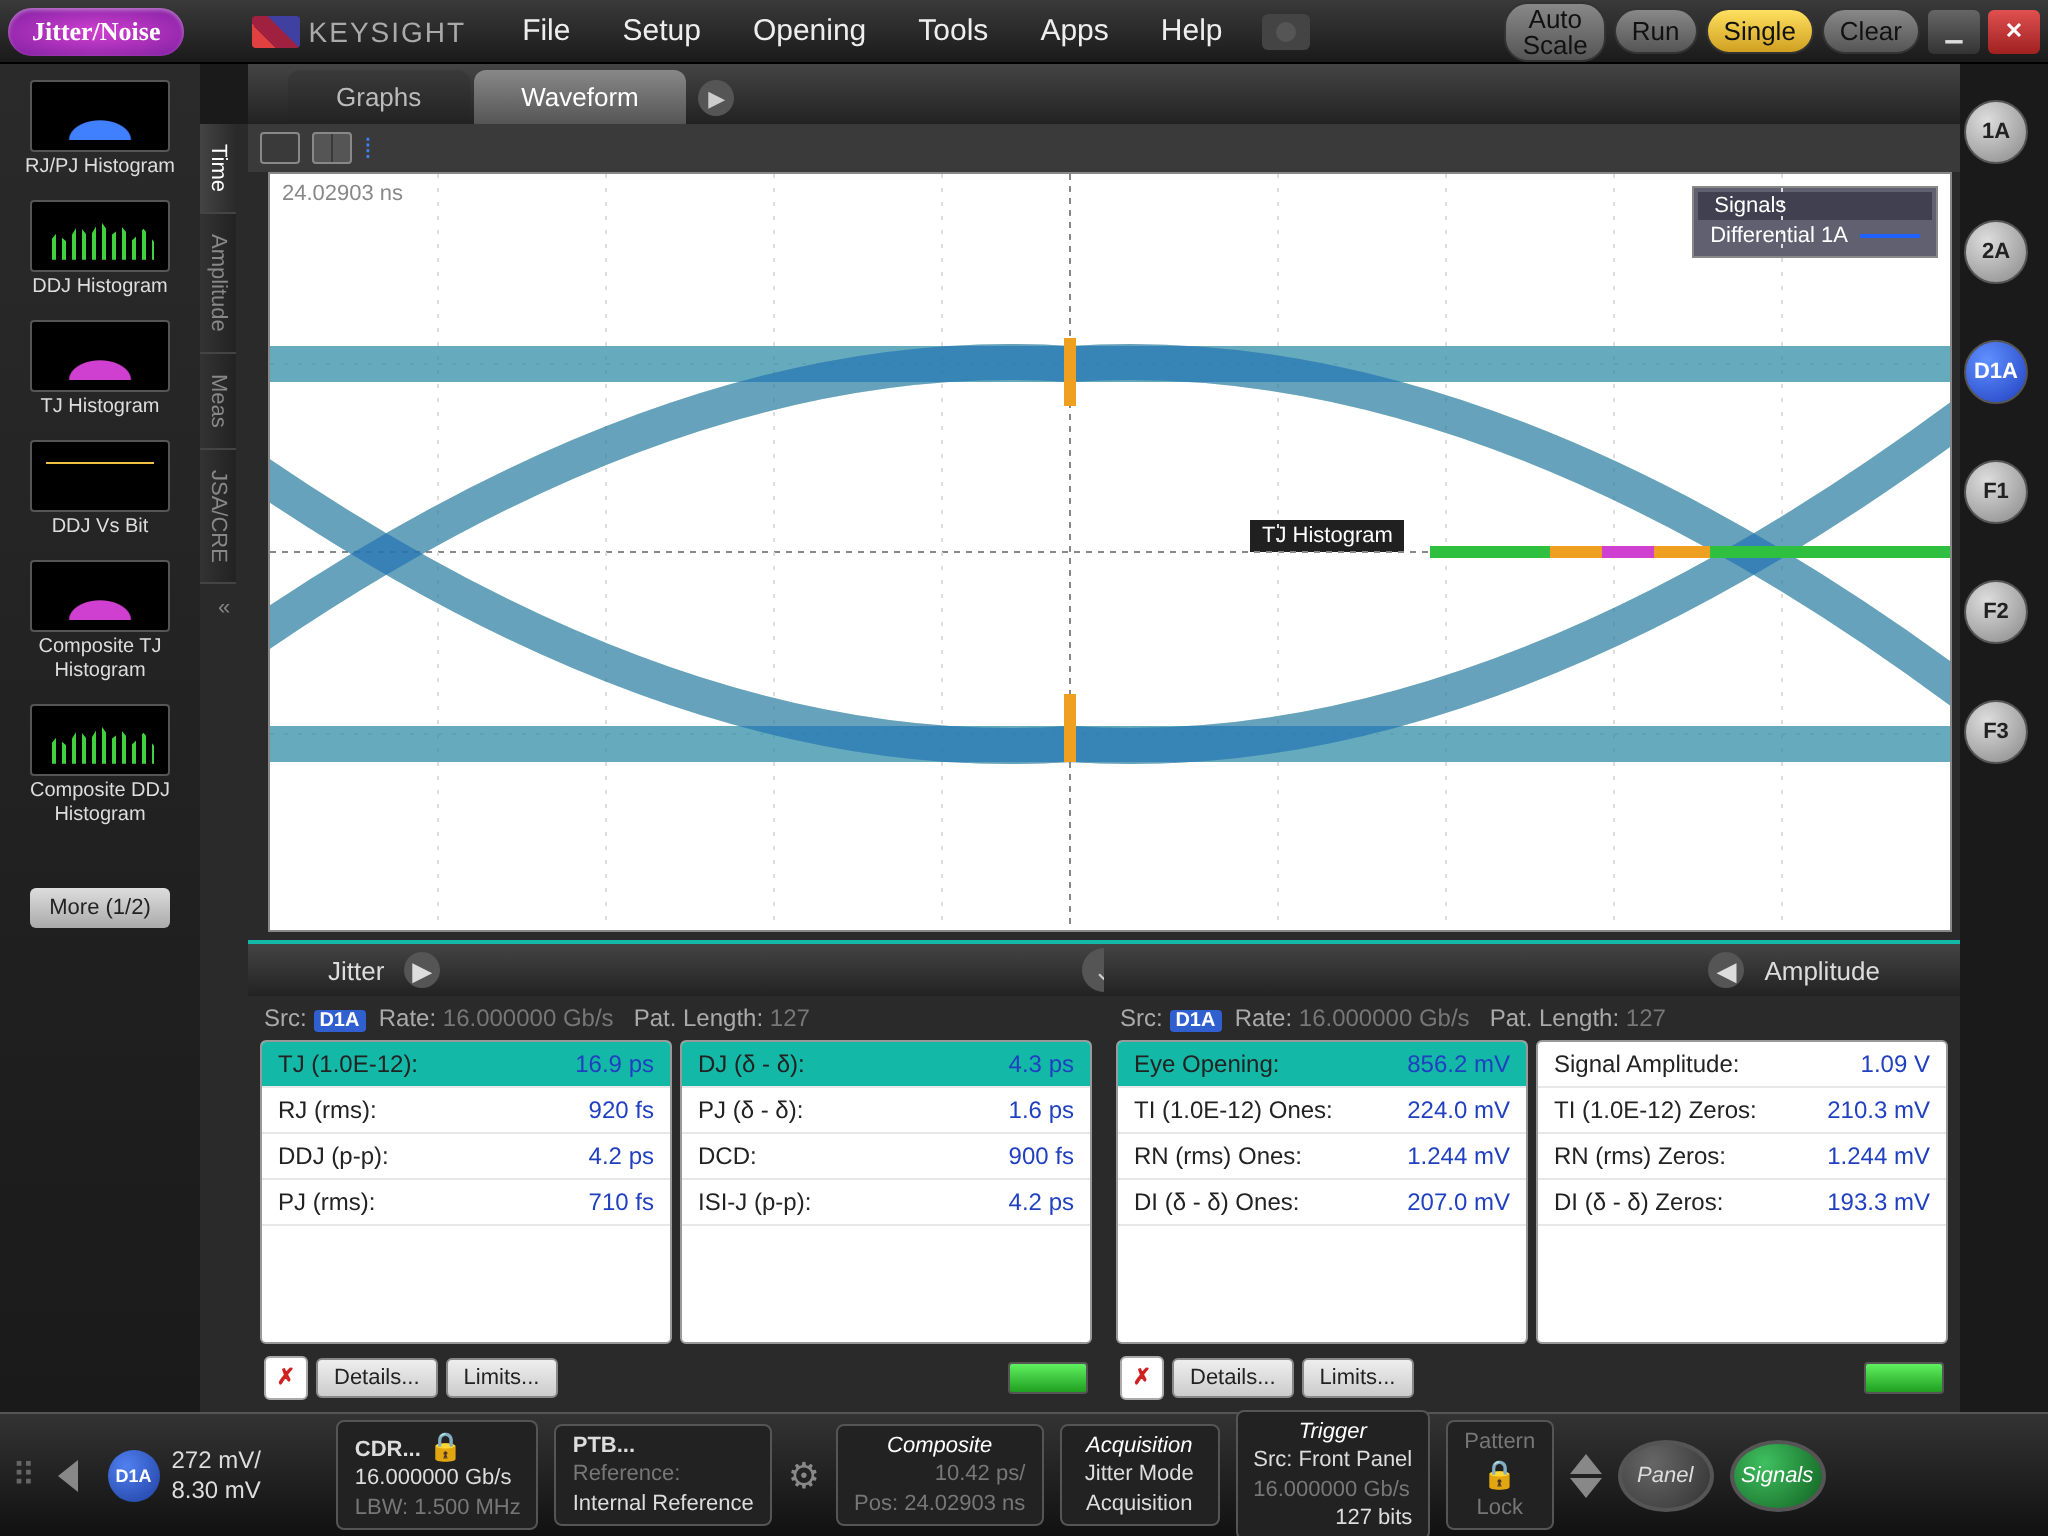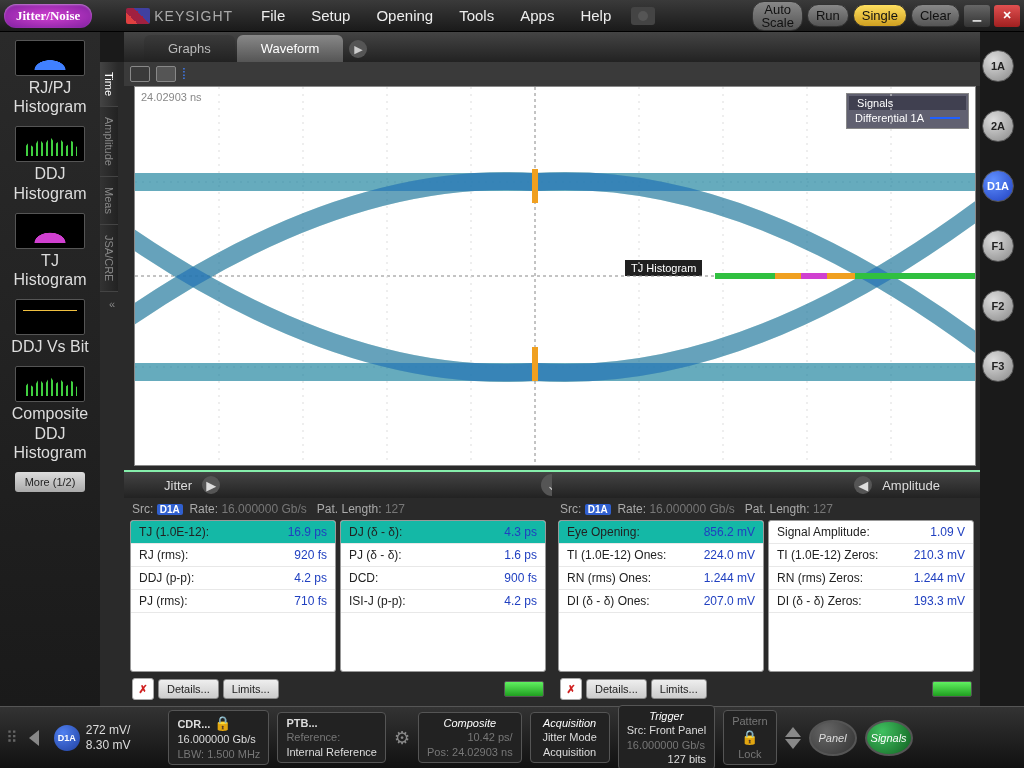--- a/index.html
+++ b/index.html
@@ -19,22 +19,22 @@
 .pill-btn { background: linear-gradient(#888, #555); border: 1px solid #333; color: #111; padding: 3px 8px; border-radius: 12px; font-size: 13px; cursor: pointer; }
 .pill-btn.single { background: linear-gradient(#ffe060, #d0a020); }
 .pill-btn.auto { line-height: 1; text-align: center; padding: 1px 8px; }
 .win-btn { width: 26px; height: 22px; background: linear-gradient(#666, #333); border-radius: 3px; display: flex; align-items: center; justify-content: center; cursor: pointer; }
 .close-btn { background: linear-gradient(#e05050, #a02020); color: #fff; font-weight: bold; }
 
 
 .left-panel { position: absolute; top: 32px; left: 0; width: 100px; bottom: 62px; background: linear-gradient(#2a2a2a, #1a1a1a); padding: 8px 4px; overflow: hidden; }
 .thumb { margin-bottom: 10px; text-align: center; cursor: pointer; }
 .thumb-img { width: 70px; height: 36px; background: #000; border: 1px solid #555; margin: 0 auto 2px; position: relative; border-radius: 2px; }
-.thumb-label { font-size: 16px; color: #ddd; line-height: 1.2; }
-.more-btn { background: linear-gradient(#ddd, #aaa); color: #222; padding: 4px 10px; border-radius: 3px; font-size: 11px; margin: 0 auto; display: inline-block; cursor: pointer; }
+.thumb-label { font-size: 10px; color: #ddd; line-height: 1.2; }
+.more-btn { background: linear-gradient(#ddd, #aaa); color: #222; padding: 4px 10px; border-radius: 3px; font-size: 11px; margin: 20px auto; display: inline-block; cursor: pointer; }
 
 
 .vtabs { position: absolute; top: 62px; left: 100px; width: 24px; bottom: 62px; background: #2a2a2a; }
 .vtab { writing-mode: vertical-rl; padding: 10px 3px; font-size: 11px; color: #888; border-bottom: 1px solid #444; cursor: pointer; background: linear-gradient(90deg, #333, #222); }
 .vtab.active { color: #fff; background: linear-gradient(90deg, #444, #2a2a2a); }
 .vtab-collapse { text-align: center; padding: 6px 2px; color: #888; cursor: pointer; }
 
 
 .main { position: absolute; top: 32px; left: 124px; right: 44px; bottom: 62px; background: #2a2a2a; }
 .tab-row { height: 30px; background: linear-gradient(#444, #222); display: flex; align-items: flex-end; padding-left: 20px; }
@@ -55,21 +55,21 @@
 .leg-line { width: 30px; height: 2px; background: #2060ff; }
 .tj-lbl { position: absolute; background: #202020; color: #fff; padding: 2px 6px; font-size: 11px; }
 svg.eye { position: absolute; top: 0; left: 0; width: 100%; height: 100%; }
 .grid-line { stroke: #ddd; stroke-width: 1; stroke-dasharray: 2,5; }
 .axis-line { stroke: #888; stroke-width: 1; stroke-dasharray: 3,3; }
 .eye-trace { fill: none; stroke-width: 18; opacity: 0.55; }
 .marker { stroke: #f0a020; stroke-width: 6; }
 
 
 .results { position: absolute; left: 0; right: 0; top: 438px; bottom: 0; background: #2a2a2a; display: flex; }
-.res-panel { flex: 1; display: flex; flex-direction: column; border-top: 2px solid #86efac; }
+.res-panel { flex: 1; display: flex; flex-direction: column; border-top: 2px solid #14b8a6; }
 .res-hdr { height: 26px; background: linear-gradient(#444, #222); display: flex; align-items: center; padding: 0 40px; color: #ddd; font-size: 13px; position: relative; }
 .res-hdr .arrow { width: 18px; height: 18px; border-radius: 50%; background: #555; margin-left: 10px; display: flex; align-items: center; justify-content: center; cursor: pointer; }
 .chev-mid { position: absolute; left: 50%; top: 2px; width: 22px; height: 22px; border-radius: 50%; background: #555; transform: translateX(-50%); cursor: pointer; color: #ccc; display: flex; align-items: center; justify-content: center; }
 .res-srcline { padding: 4px 8px; color: #aaa; font-size: 12px; }
 .src-chip { background: #3060d0; color: #fff; padding: 0 3px; border-radius: 2px; font-size: 10px; font-weight: bold; }
 .meas-cols { flex: 1; display: flex; gap: 4px; padding: 0 6px; overflow: hidden; }
 .meas-col { flex: 1; background: #fff; border: 1px solid #999; border-radius: 3px; overflow: hidden; }
 .meas-row { display: flex; justify-content: space-between; padding: 4px 8px; border-bottom: 1px solid #e8e8e8; color: #222; font-size: 12px; }
 .meas-row.hl { background: #14b8a6; }
 .meas-val { color: #2040c0; }
@@ -157,20 +157,26 @@
       <div class="thumb-label">TJ Histogram</div>
     </div>
     <div class="thumb">
       <div class="thumb-img" style="background: rgb(0, 0, 0);">
         <div class="tg-line" style="border-top: 1px solid rgb(240, 192, 64);"></div>
       </div>
       <div class="thumb-label">DDJ Vs Bit</div>
     </div>
     <div class="thumb">
       <div class="thumb-img">
+        <div class="tg-gauss" style="--c: #d040d0;"></div>
+      </div>
+      <div class="thumb-label">Composite TJ Histogram</div>
+    </div>
+    <div class="thumb">
+      <div class="thumb-img">
         <div class="tg-bars"></div>
       </div>
       <div class="thumb-label">Composite DDJ Histogram</div>
     </div>
     <div style="text-align: center;"><div class="more-btn">More (1/2)</div></div>
   </div>
 
 <div class="vtabs" id="vtabs">
     <div class="vtab active">Time</div>
     <div class="vtab">Amplitude</div>

